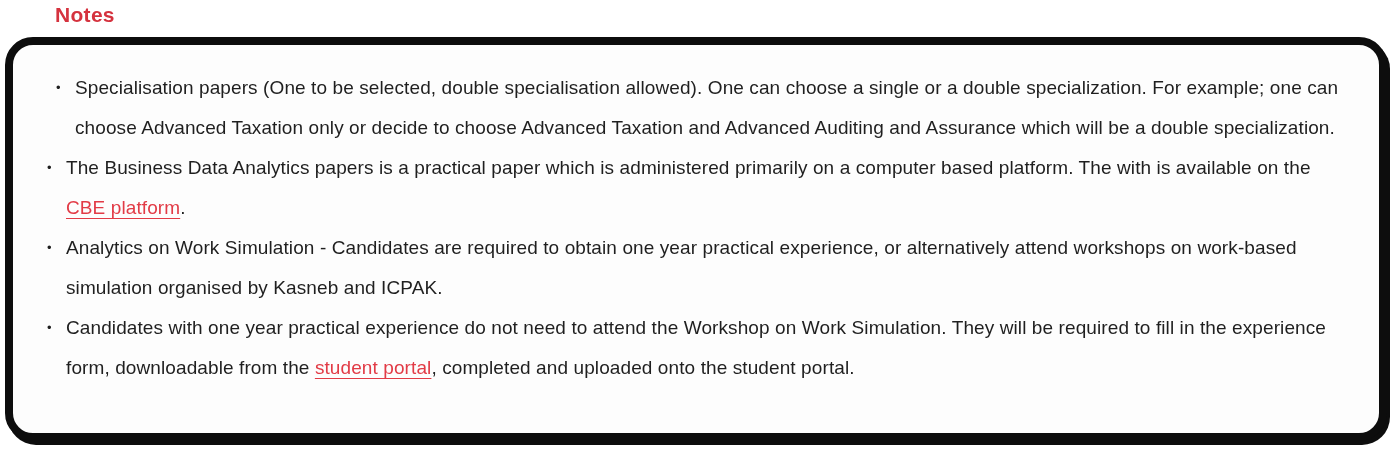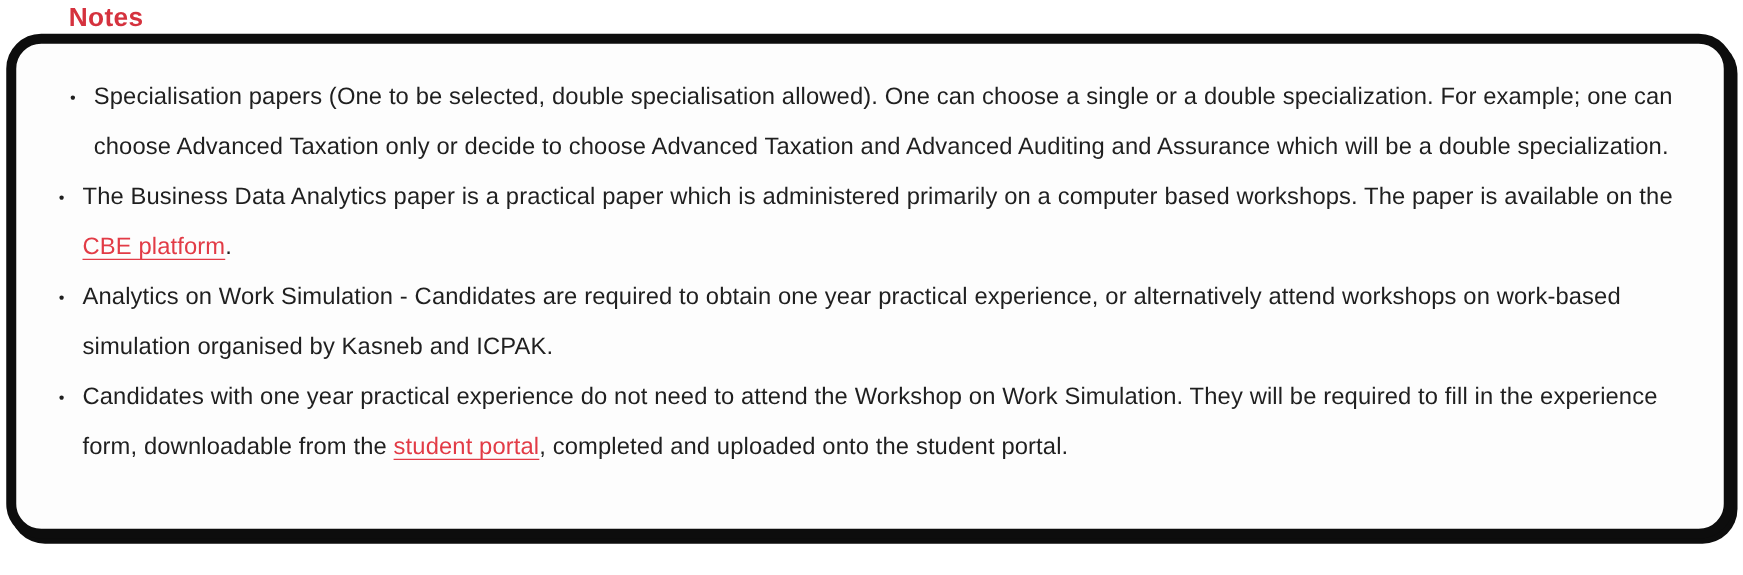--- a/index.html
+++ b/index.html
@@ -13,21 +13,21 @@
   html,body{margin:0;padding:0;}
   body{
     width:1394px;
     height:460px;
     background:#ffffff;
     font-family:"Liberation Sans", sans-serif;
     color:var(--text);
     overflow:hidden;
   }
   .page-title{
-    margin:0 0 0 55px;
+    margin:0 0 10px 55px;
     padding-top:3px;
     font-size:21px;
     font-weight:800;
     letter-spacing:0.3px;
     color:var(--accent);
   }
   .notes-box{
     margin:0 7px 0 5px;
     background:var(--panel-bg);
     border:8px solid var(--border);
@@ -72,17 +72,17 @@
   }
 </style>
 </head>
 <body>
 
 <h1 class="page-title">Notes</h1>
 
 <div class="notes-box">
   <ul class="notes-list">
       <li class="note-item"><span class="bullet">•</span><span class="seg bold">Specialisation papers (One to be selected, double specialisation allowed). </span><span class="seg normal">One can choose a single or a double specialization. For example; one can choose Advanced Taxation only or decide to choose Advanced Taxation and Advanced Auditing and Assurance which will be a double specialization.</span></li>
-      <li class="note-item"><span class="bullet">•</span><span class="seg normal">The </span><span class="seg bold">Business Data Analytics paper</span><span class="seg normal"> is a practical paper which is administered primarily on a computer based workshops. The paper is available on the </span><a href="#" class="seg link">CBE platform</a><span class="seg normal">.</span></li>
+      <li class="note-item"><span class="bullet">•</span><span class="seg normal">The </span><span class="seg bold">Business Data Analytics papers</span><span class="seg normal"> is a practical paper which is administered primarily on a computer based platform. The with is available on the </span><a href="#" class="seg link">CBE platform</a><span class="seg normal">.</span></li>
       <li class="note-item"><span class="bullet">•</span><span class="seg bold">Analytics on Work Simulation</span><span class="seg normal"> - Candidates are required to obtain one year practical experience, or alternatively attend workshops on work-based simulation organised by Kasneb and ICPAK.</span></li>
       <li class="note-item"><span class="bullet">•</span><span class="seg normal">Candidates with one year practical experience do not need to attend the </span><span class="seg bold">Workshop on Work Simulation.</span><span class="seg normal"> They will be required to fill in the experience form, downloadable from the </span><a href="#" class="seg link">student portal</a><span class="seg normal">, completed and uploaded onto the student portal.</span></li>
     </ul>
 </div>
 
 </body></html>

